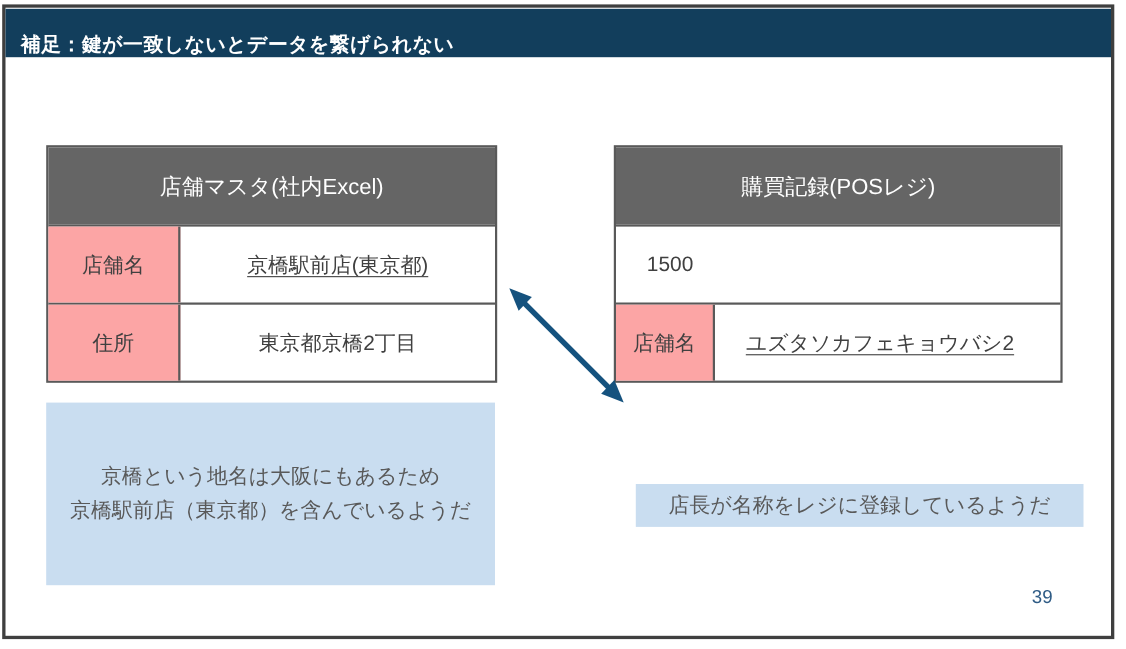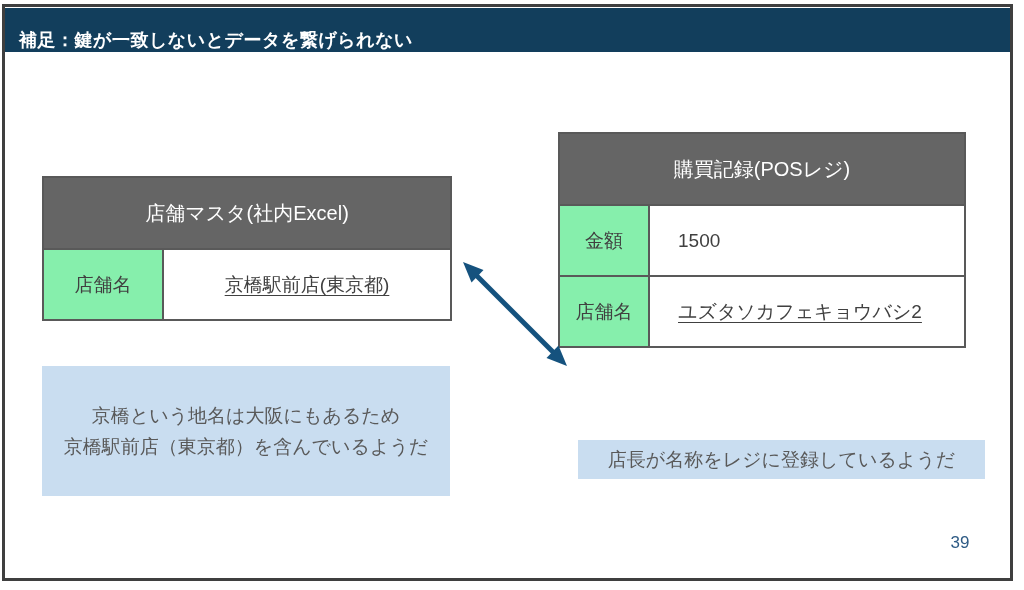--- a/index.html
+++ b/index.html
@@ -21,81 +21,86 @@
   }
   .logo {
     margin-left: auto; display: flex; align-items: center; gap: 9px;
     padding-right: 8px;
   }
   .logo-text-wrap { display: flex; flex-direction: column; align-items: center; }
   .logo-name { color: #ffffff; font-size: 19px; letter-spacing: 7px; line-height: 1.1; text-indent: 4px; }
   .logo-sub { color: #cfdce6; font-size: 5px; letter-spacing: 3.2px; margin-top: 1px; text-indent: 2px; }
 
   .tbl { position: absolute; border: 2px solid #595959; background: #ffffff; }
-  .tbl-left  { left: 42px;  top: 132px; width: 410px; margin-top: 44px; }
+  .tbl-left  { left: 42px;  top: 132px; width: 410px; }
   .tbl-right { left: 558px; top: 132px; width: 408px; }
   .tbl-header {
     height: 70px; background: #656565; color: #ffffff;
     display: flex; align-items: center; justify-content: center;
     font-size: 20px;
   }
   .tbl-row { display: flex; height: 71px; border-top: 2px solid #595959; }
   .tbl-label {
-    background: #86efac; border-right: 2px solid #595959;
+    background: #fca5a5; border-right: 2px solid #595959;
     display: flex; align-items: center; justify-content: center;
     color: #404040; font-size: 19px; flex: 0 0 auto;
   }
   .tbl-left  .tbl-label { width: 120px; }
   .tbl-right .tbl-label { width: 90px; }
   .tbl-value {
     flex: 1; display: flex; align-items: center;
     color: #404040; font-size: 19px;
   }
   .val-center { justify-content: center; border-radius: 10px; }
   .val-left { justify-content: flex-start; padding-left: 28px; }
   .u { text-decoration: underline; text-underline-offset: 4px; }
 
   .arrow-svg { position: absolute; left: 450px; top: 250px; width: 130px; height: 130px; }
 
   .note {
     position: absolute; background: #c9ddf0; color: #595959;
     display: flex; flex-direction: column; align-items: center; justify-content: center;
     font-size: 19px; line-height: 1.65; text-align: center;
   }
-  .note-left  { left: 42px;  top: 366px; width: 408px; height: 130px; }
+  .note-left  { left: 42px;  top: 366px; width: 408px; height: 166px; }
   .note-right { left: 578px; top: 440px; width: 407px; height: 39px; }
 
   .page-number {
     position: absolute; left: 938px; top: 533px; width: 44px;
-    text-align: center; color: #2e5b85; font-size: 17px;
+    text-align: left; color: #2e5b85; font-size: 17px;
   }
 </style>
 </head>
 <body>
 
 <div class="frame"></div>
 
 <div class="header-bar">
   <span class="header-title">補足：鍵が一致しないとデータを繋げられない</span>
 </div>
 
 <div class="tbl tbl-left">
   <div class="tbl-header">店舗マスタ(社内Excel)</div>
   <div class="tbl-row">
     <div class="tbl-label">店舗名</div>
     <div class="tbl-value val-center">
       <span class="u">京橋駅前店(東京都)</span>
     </div>
   </div>
+  <div class="tbl-row">
+    <div class="tbl-label">住所</div>
+    <div class="tbl-value val-center">
+      <span>東京都京橋2丁目</span>
+    </div>
+  </div>
 </div>
 
 <div class="tbl tbl-right">
   <div class="tbl-header">購買記録(POSレジ)</div>
   <div class="tbl-row">
-    <div class="tbl-label">金額</div>
     <div class="tbl-value val-left">
       <span>1500</span>
     </div>
   </div>
   <div class="tbl-row">
     <div class="tbl-label">店舗名</div>
     <div class="tbl-value val-left">
       <span class="u">ユズタソカフェキョウバシ2</span>
     </div>
   </div>

